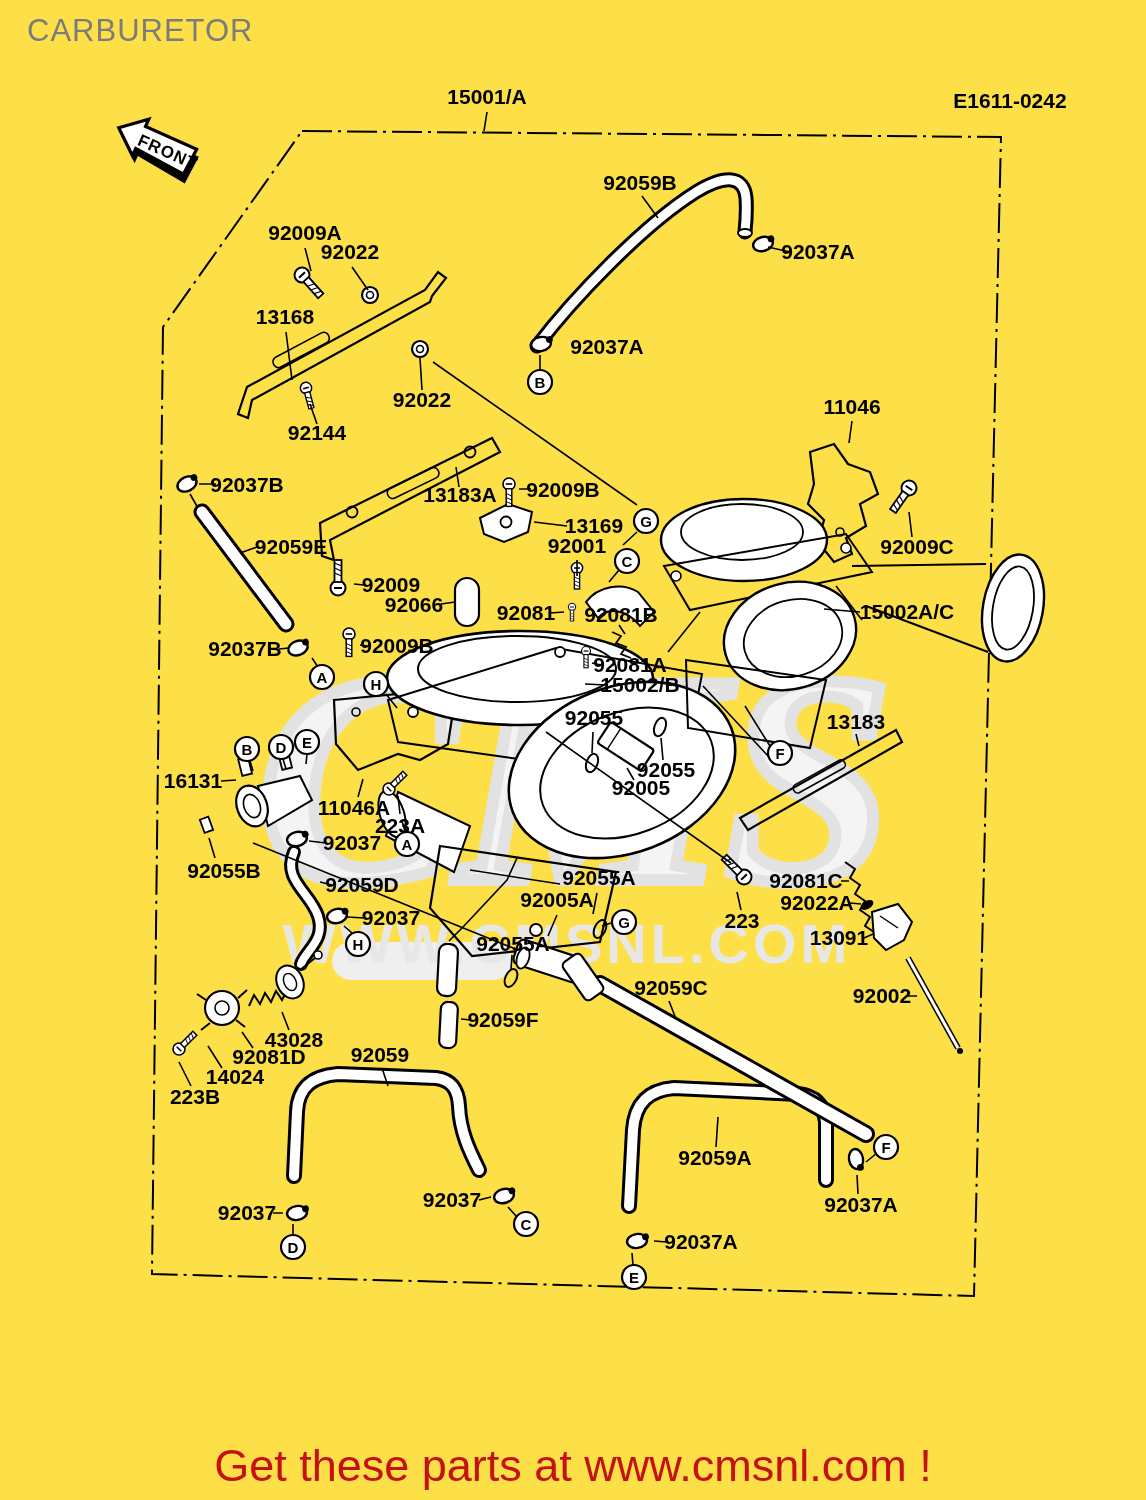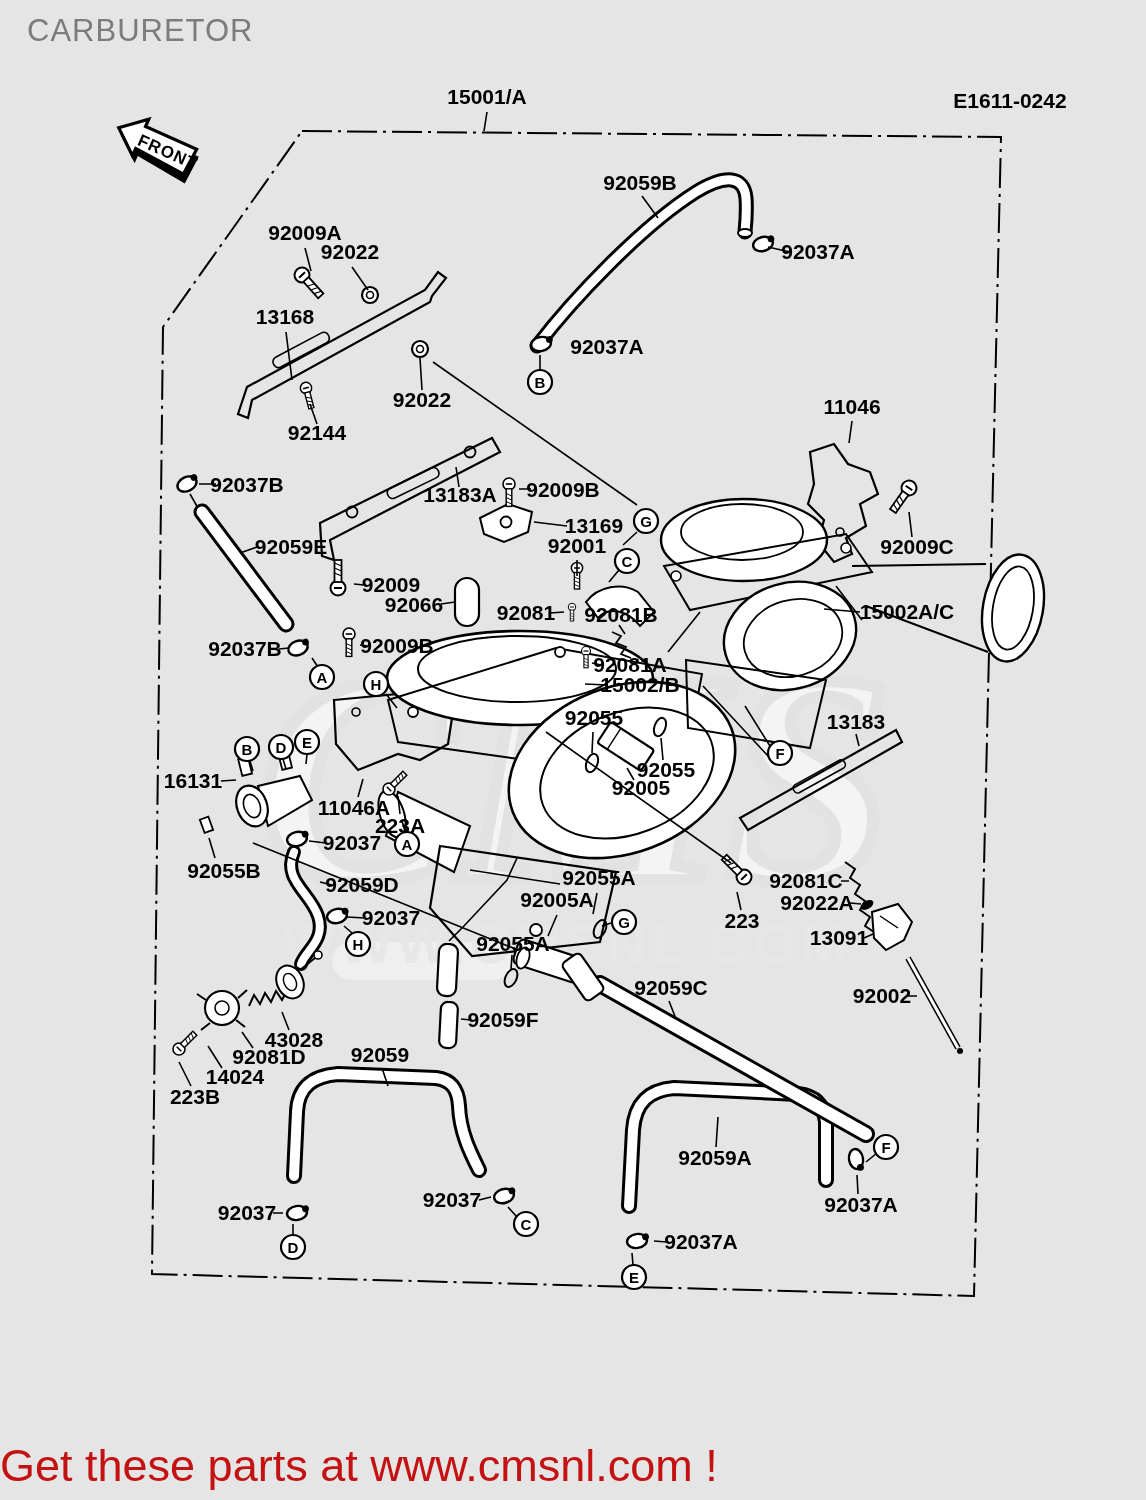--- a/index.html
+++ b/index.html
@@ -1,20 +1,20 @@
 <!DOCTYPE html>
 <html><head>
 <meta charset="utf-8">
 <style>
   html,body{margin:0;padding:0;background:#ffffff;}
-  #page{position:relative;width:1146px;height:1500px;background:#e5e5e5;overflow:hidden;
+  #page{position:relative;width:1146px;height:1500px;background:#fde047;overflow:hidden;
         font-family:"Liberation Sans",sans-serif;}
   #page-title{position:absolute;left:27px;top:13px;font-size:31px;letter-spacing:1px;
         color:#7c7c7c;font-weight:400;}
-  #footer-banner{position:absolute;left:0;top:1440px;width:100%;text-align:left;
+  #footer-banner{position:absolute;left:0;top:1440px;width:100%;text-align:center;
         font-size:45px;color:#c41111;font-weight:400;}
   svg{position:absolute;left:0;top:0;}
   .ln{stroke:#000;fill:none;}
   .plabel{font:bold 21px "Liberation Sans",sans-serif;fill:#000;text-anchor:middle;}
   #callouts-layer circle{fill:#fff;stroke:#000;stroke-width:2.2;}
   #callouts-layer text{font:bold 15px "Liberation Sans",sans-serif;text-anchor:middle;fill:#000;}
   .wm-logo{font:italic bold 300px "Liberation Serif",serif;text-anchor:middle;
         fill:#f4f4f4;stroke:#e2e2e2;stroke-width:12px;}
   .wm-url{font:bold 56px "Liberation Sans",sans-serif;text-anchor:middle;
         fill:#e7e7e7;letter-spacing:4px;}

